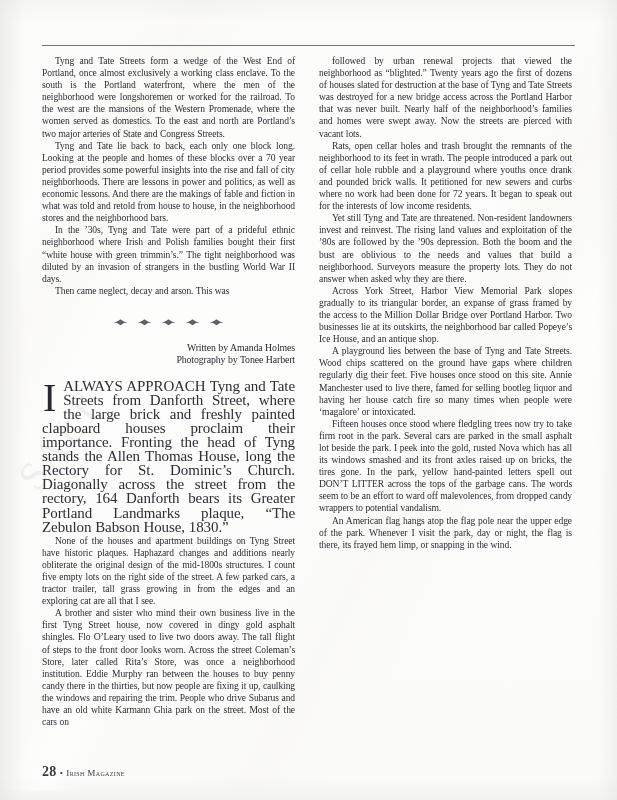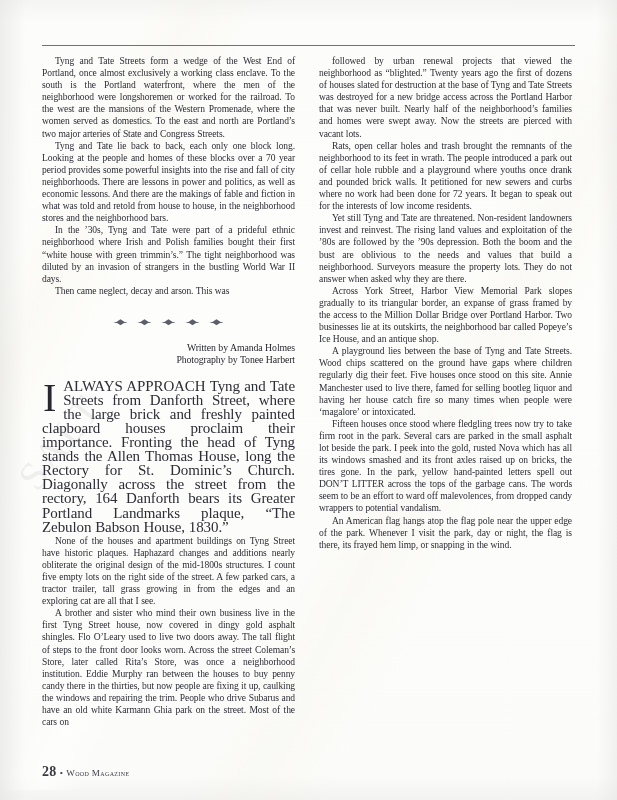--- a/index.html
+++ b/index.html
@@ -212,15 +212,15 @@
         <p>Across York Street, Harbor View Memorial Park slopes gradually to its triangular border, an expanse of grass framed by the access to the Million Dollar Bridge over Portland Harbor.  Two businesses lie at its outskirts, the neighborhood bar called Popeye’s Ice House, and an antique shop.</p>
         <p>A playground lies between the base of Tyng and Tate Streets. Wood chips scattered on the ground have gaps where children regularly dig their feet. Five houses once stood on this site.  Annie Manchester used to live there, famed for selling bootleg liquor and having her house catch fire so many times when people were ‘magalore’ or intoxicated.</p>
         <p>Fifteen houses once stood where fledgling trees now try to take firm root in the park. Several cars are parked in the small asphalt lot beside the park.  I peek into the gold, rusted Nova which has all its windows smashed and its front axles raised up on bricks, the tires gone.  In the park, yellow hand-painted letters spell out DON’T LITTER across the tops of the garbage cans.  The words seem to be an effort to ward off malevolences, from dropped candy wrappers to potential vandalism.</p>
         <p>An American flag hangs atop the flag pole near the upper edge of the park. Whenever I visit the park, day or night, the flag is there, its frayed hem limp, or snapping in the wind.</p>
       </div>
 
     </div>
   </div>
 
   <div class="footer">
-    <span class="folio">28</span><span class="bullet">•</span><span class="mag">Wood Magazine</span>
+    <span class="folio">28</span><span class="bullet">•</span><span class="mag">Irish Magazine</span>
   </div>
 </div>
 
 </body></html>

